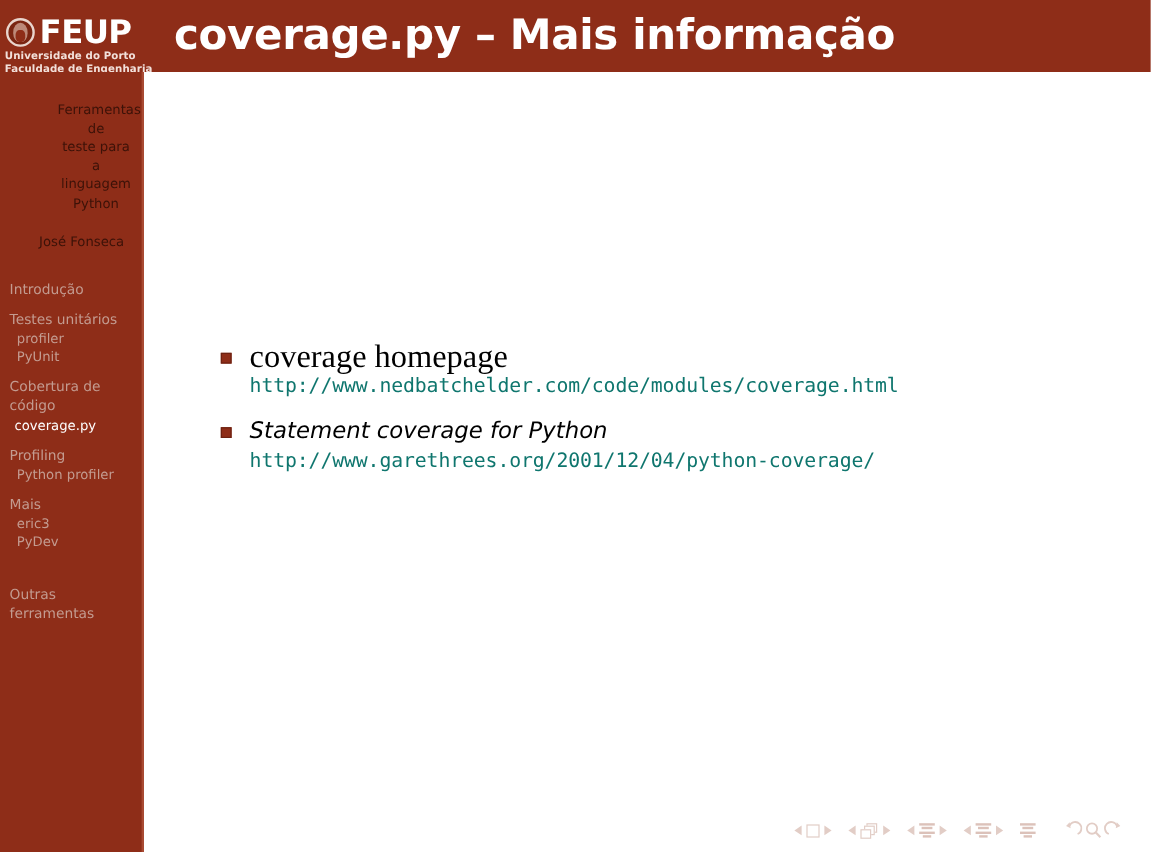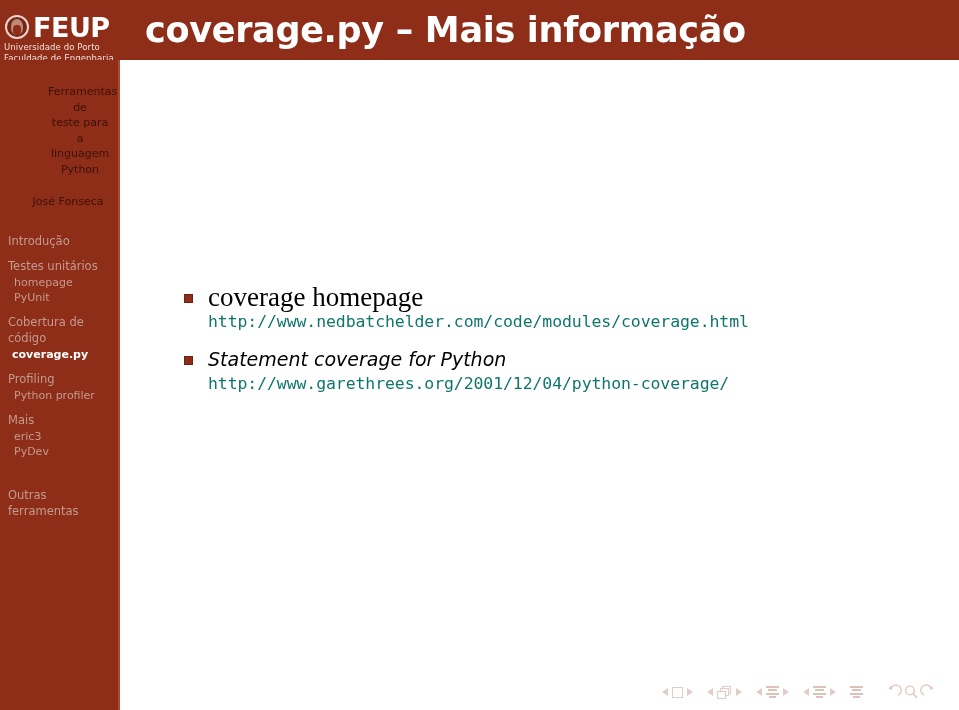--- a/index.html
+++ b/index.html
@@ -89,21 +89,21 @@
     line-height: 27px;
     color: #ffffff;
     letter-spacing: -0.5px;
     padding-left: 3px;
   }
 
   .logo-sub {
     font-family: "DejaVu Sans", sans-serif;
     font-size: 8.5px;
     line-height: 11px;
-    font-weight: normal;
+    font-weight: bold;
     color: #f2e0da;
     letter-spacing: 0.1px;
     white-space: nowrap;
   }
 
   #title-wrap {
     flex: 1 1 auto;
     padding-left: 25px;
     display: flex;
     align-items: center;
@@ -178,21 +178,21 @@
   .nav-sub {
     font-family: "DejaVu Sans", sans-serif;
     font-size: 11px;
     line-height: 15px;
     color: #c39b90;
     padding: 0 6px 0 14px;
   }
 
   .nav-sub.active {
     color: #ffffff;
-    font-weight: bold;
+    font-weight: normal;
     padding-left: 12px;
   }
 
   .nav-group { margin-bottom: 9px; }
   .nav-group .nav-section { margin-bottom: 1px; }
   .nav-gap { height: 19px; }
 
   
   #content {
     position: absolute;
@@ -359,21 +359,21 @@
     </div>
 
     <div id="sb-nav">
 
       <div class="nav-group">
         <div class="nav-section">Introdução</div>
       </div>
 
       <div class="nav-group">
         <div class="nav-section">Testes unitários</div>
-        <div class="nav-sub">homepage</div>
+        <div class="nav-sub">profiler</div>
         <div class="nav-sub">PyUnit</div>
       </div>
 
       <div class="nav-group">
         <div class="nav-section multiline">
           <div>Cobertura de</div>
           <div>código</div>
         </div>
         <div class="nav-sub active">coverage.py</div>
       </div>

